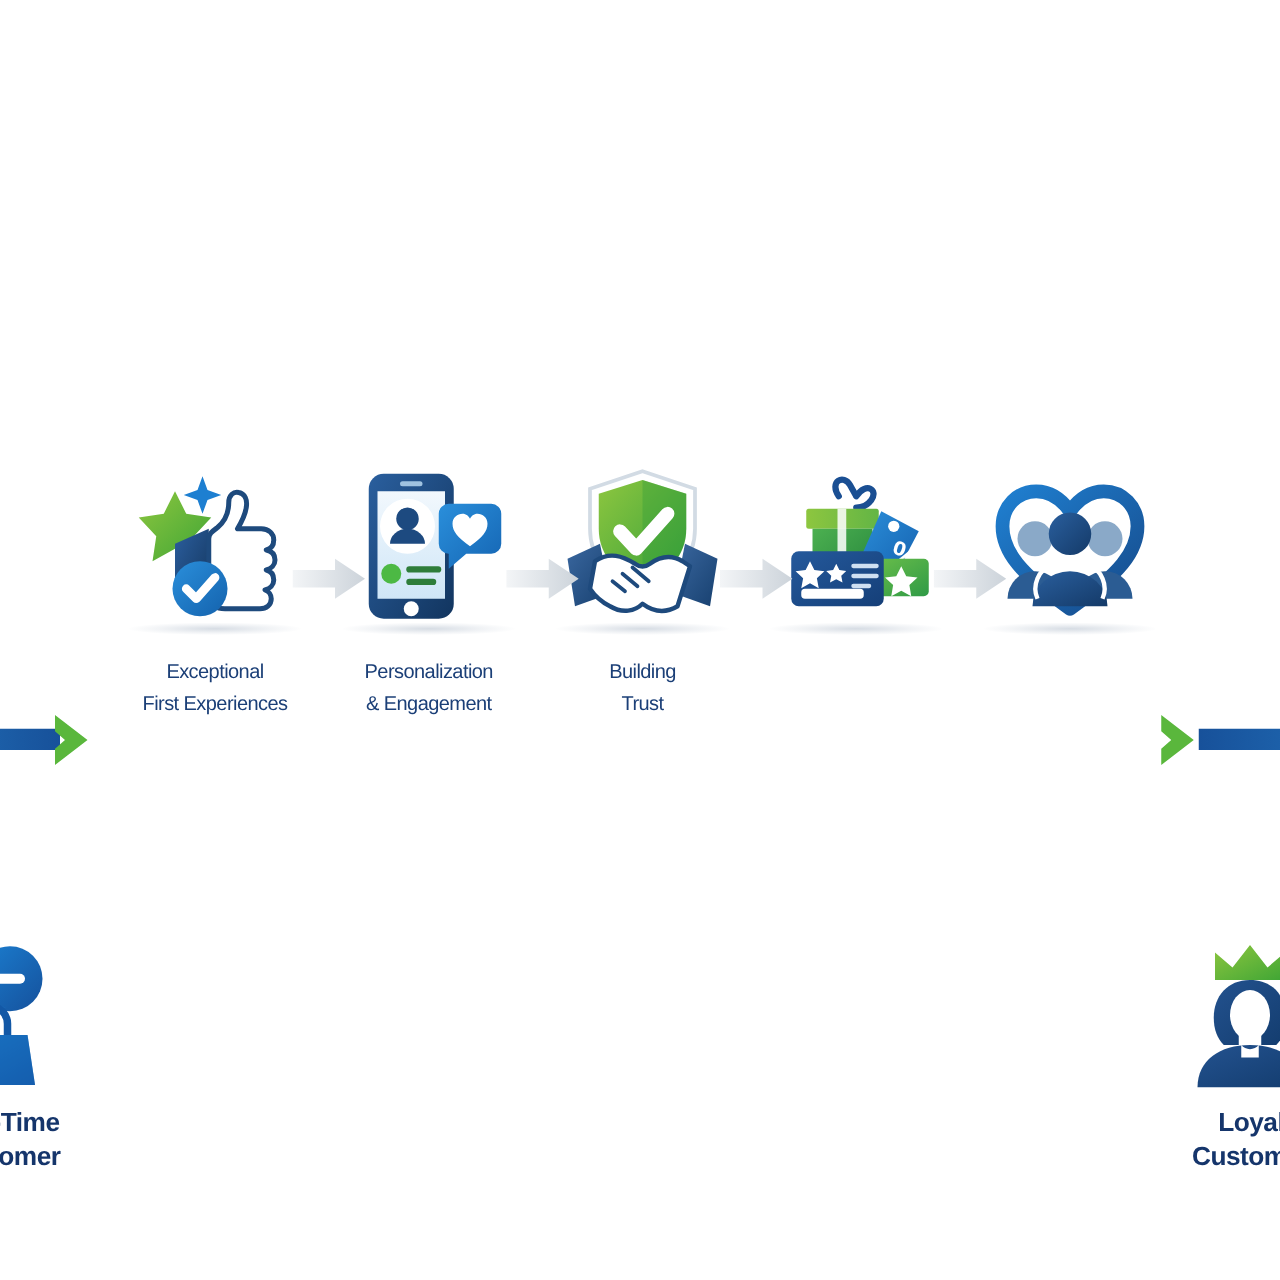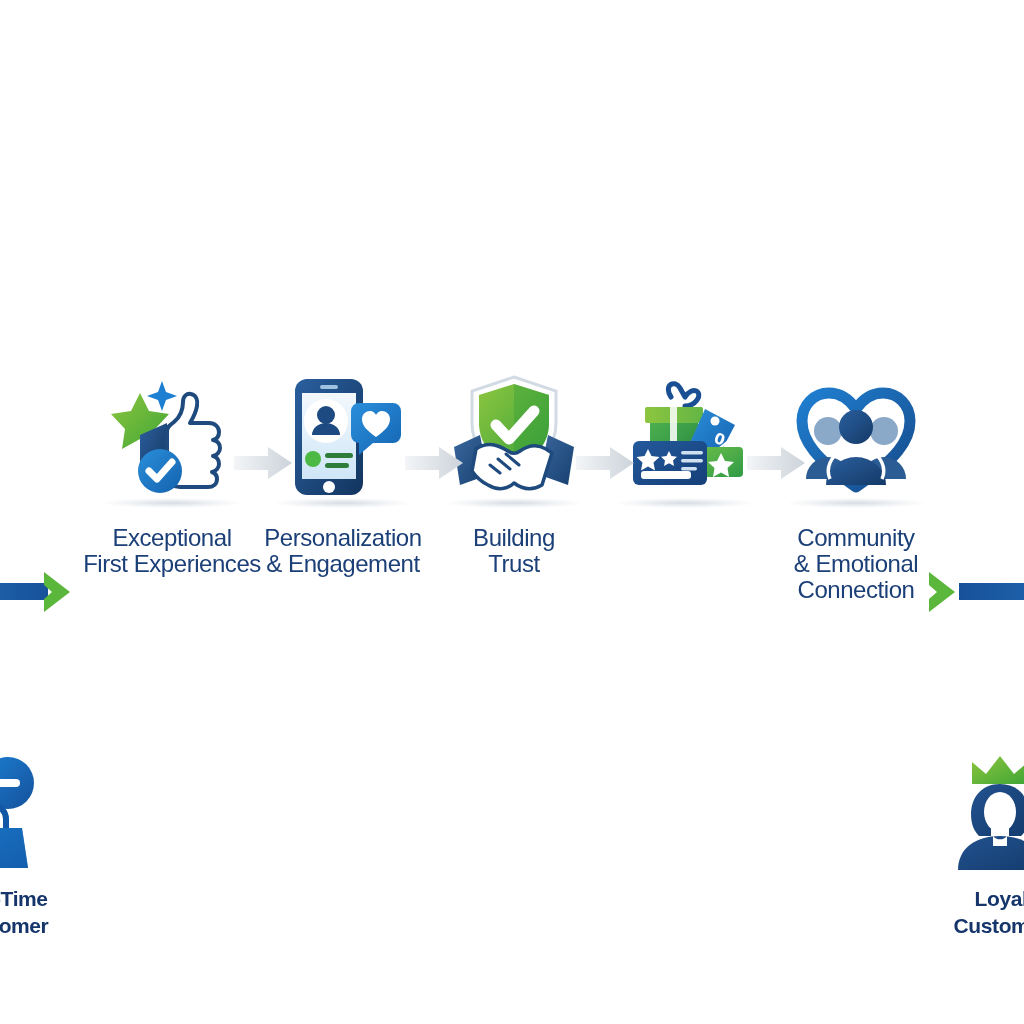--- a/index.html
+++ b/index.html
@@ -111,21 +111,21 @@
     border-radius: 50%;
     background: radial-gradient(ellipse at center, rgba(120,140,165,0.30) 0%, rgba(120,140,165,0.10) 45%, rgba(255,255,255,0) 72%);
   }
   .step-label {
     position: absolute;
     left: -8px;
     top: 155px;
     width: 188px;
     text-align: center;
     font-family: "Liberation Sans", sans-serif;
-    font-size: 24px;
+    font-size: 16px;
     line-height: 26px;
     color: #1b3f77;
     letter-spacing: -0.45px;
     white-space: pre-line;
   }
 
   
   .connector {
     position: absolute;
     top: 76px;
@@ -359,23 +359,20 @@
           <path d="M68 104 a22 22 0 0 1 44 0 Z" fill="#2b5c93"></path>
 
           <circle cx="62" cy="52" r="17" fill="url(#p1G)"></circle>
           <path d="M32 110 a30 28 0 0 1 60 0 Z" fill="url(#p1G)"></path>
 
           <path d="M48 76 a24 22 0 0 0 -12 28" fill="none" stroke="#ffffff" stroke-width="3.5"></path>
           <path d="M76 76 a24 22 0 0 1 12 28" fill="none" stroke="#ffffff" stroke-width="3.5"></path>
         </svg>
       </div>
       <div class="step-shadow"></div>
-      <div class="step-label">Community
-&amp; Emotional
-Connection</div>
     </div>
 
     <div class="connector" style="left:148px;">
       <svg viewBox="0 0 58 34" width="58" height="34">
         <defs>
           <linearGradient id="arr1" x1="0" y1="0" x2="1" y2="0">
             <stop offset="0%" stop-color="#f3f5f7"></stop>
             <stop offset="100%" stop-color="#ccd3da"></stop>
           </linearGradient>
         </defs>

